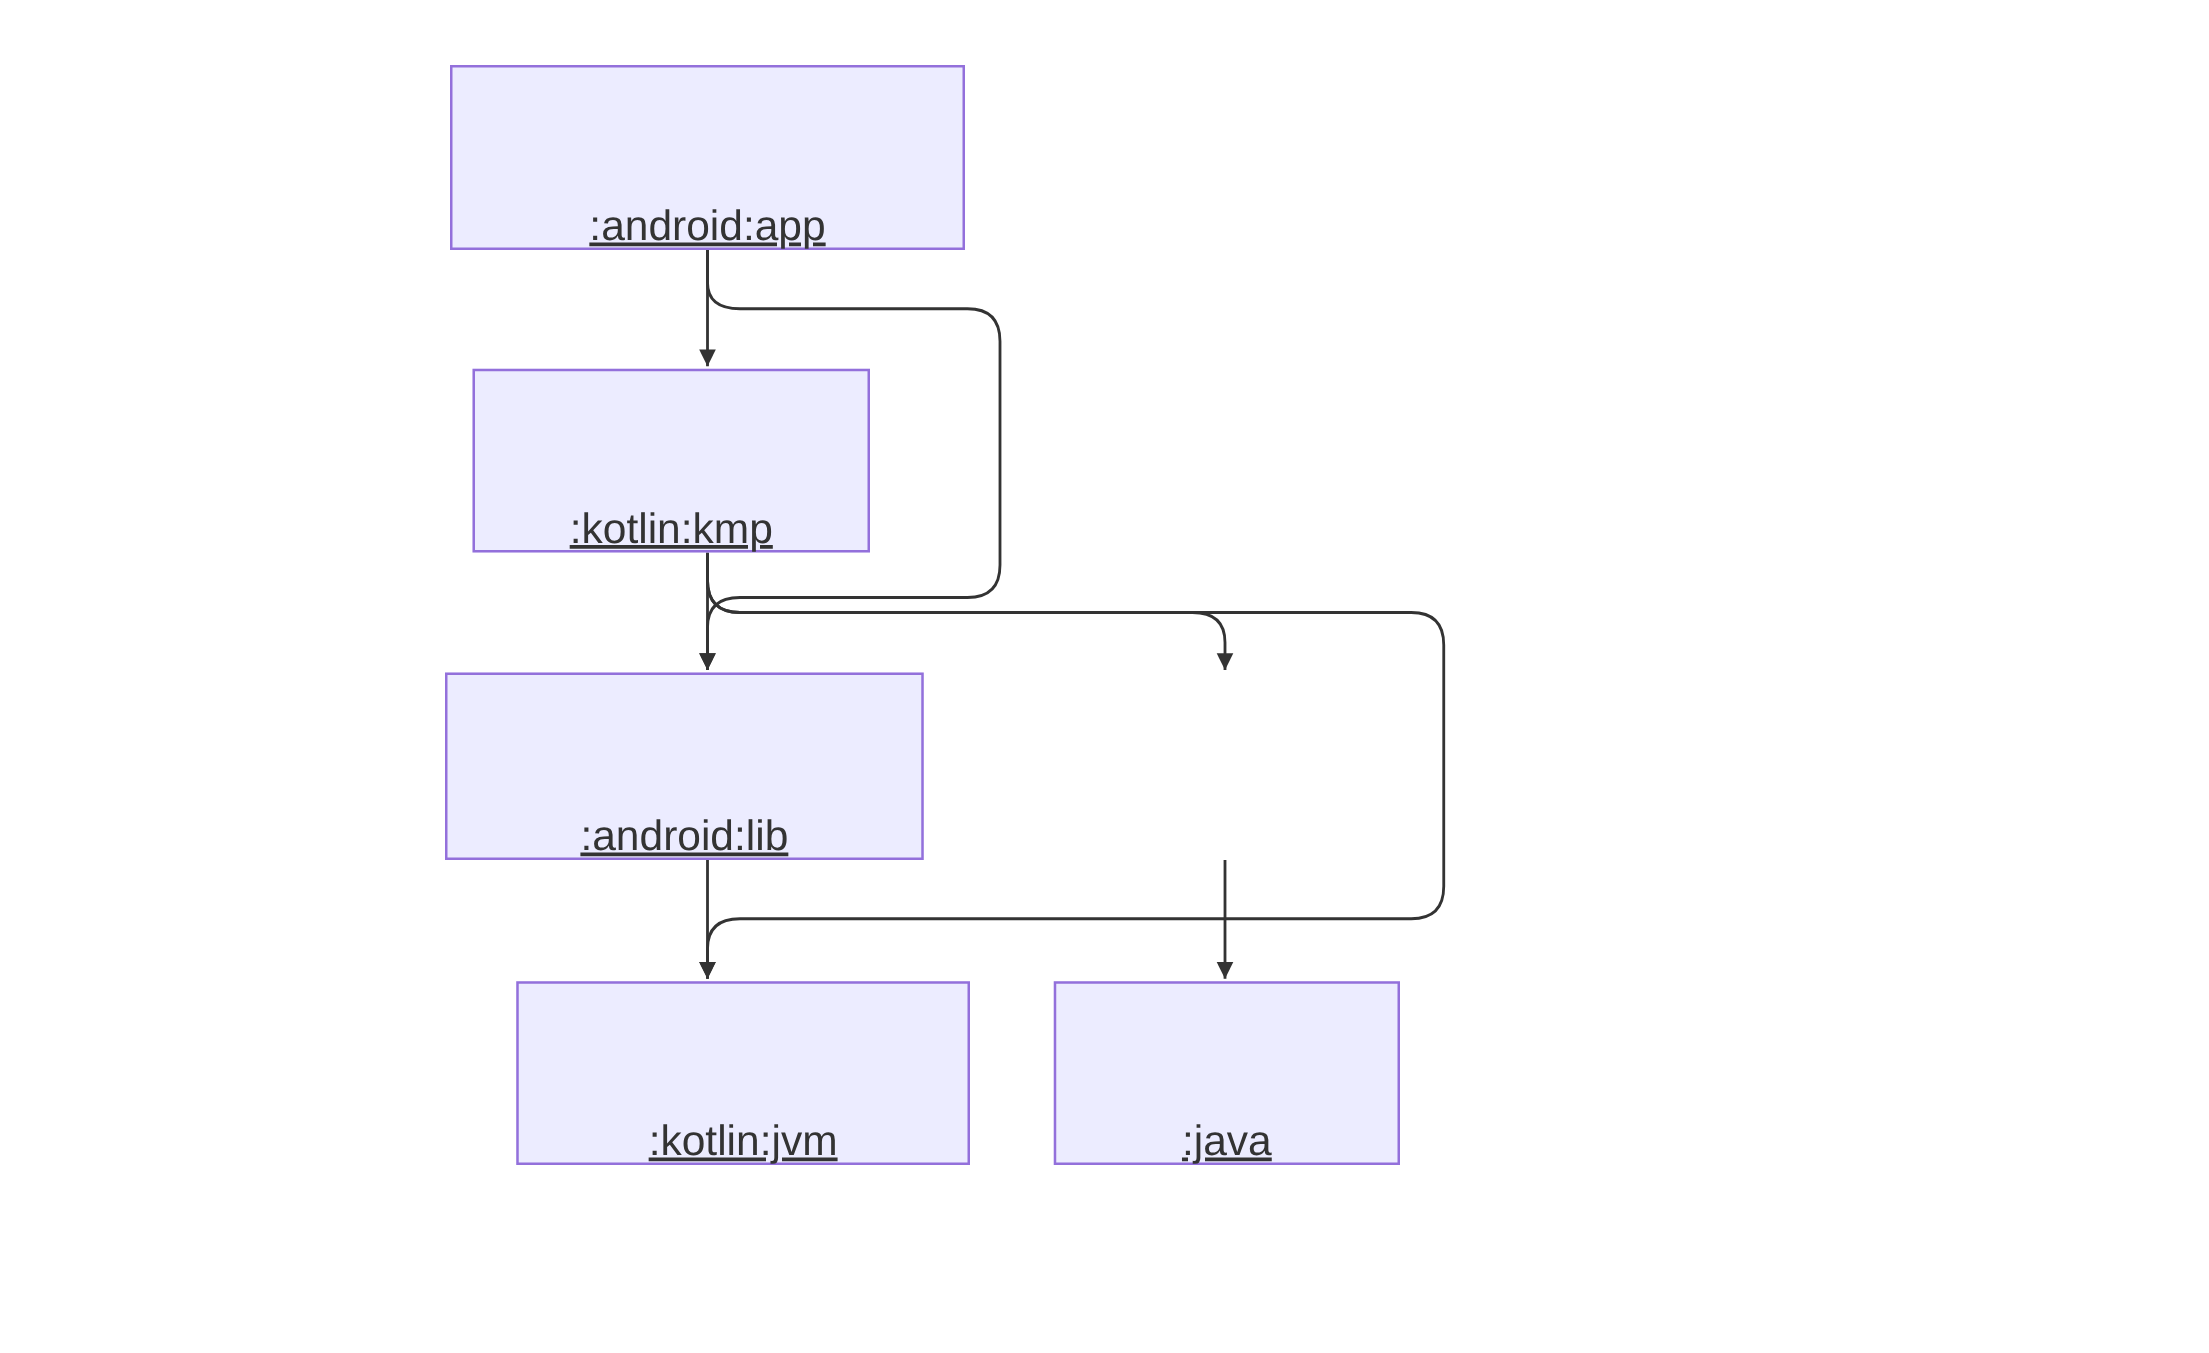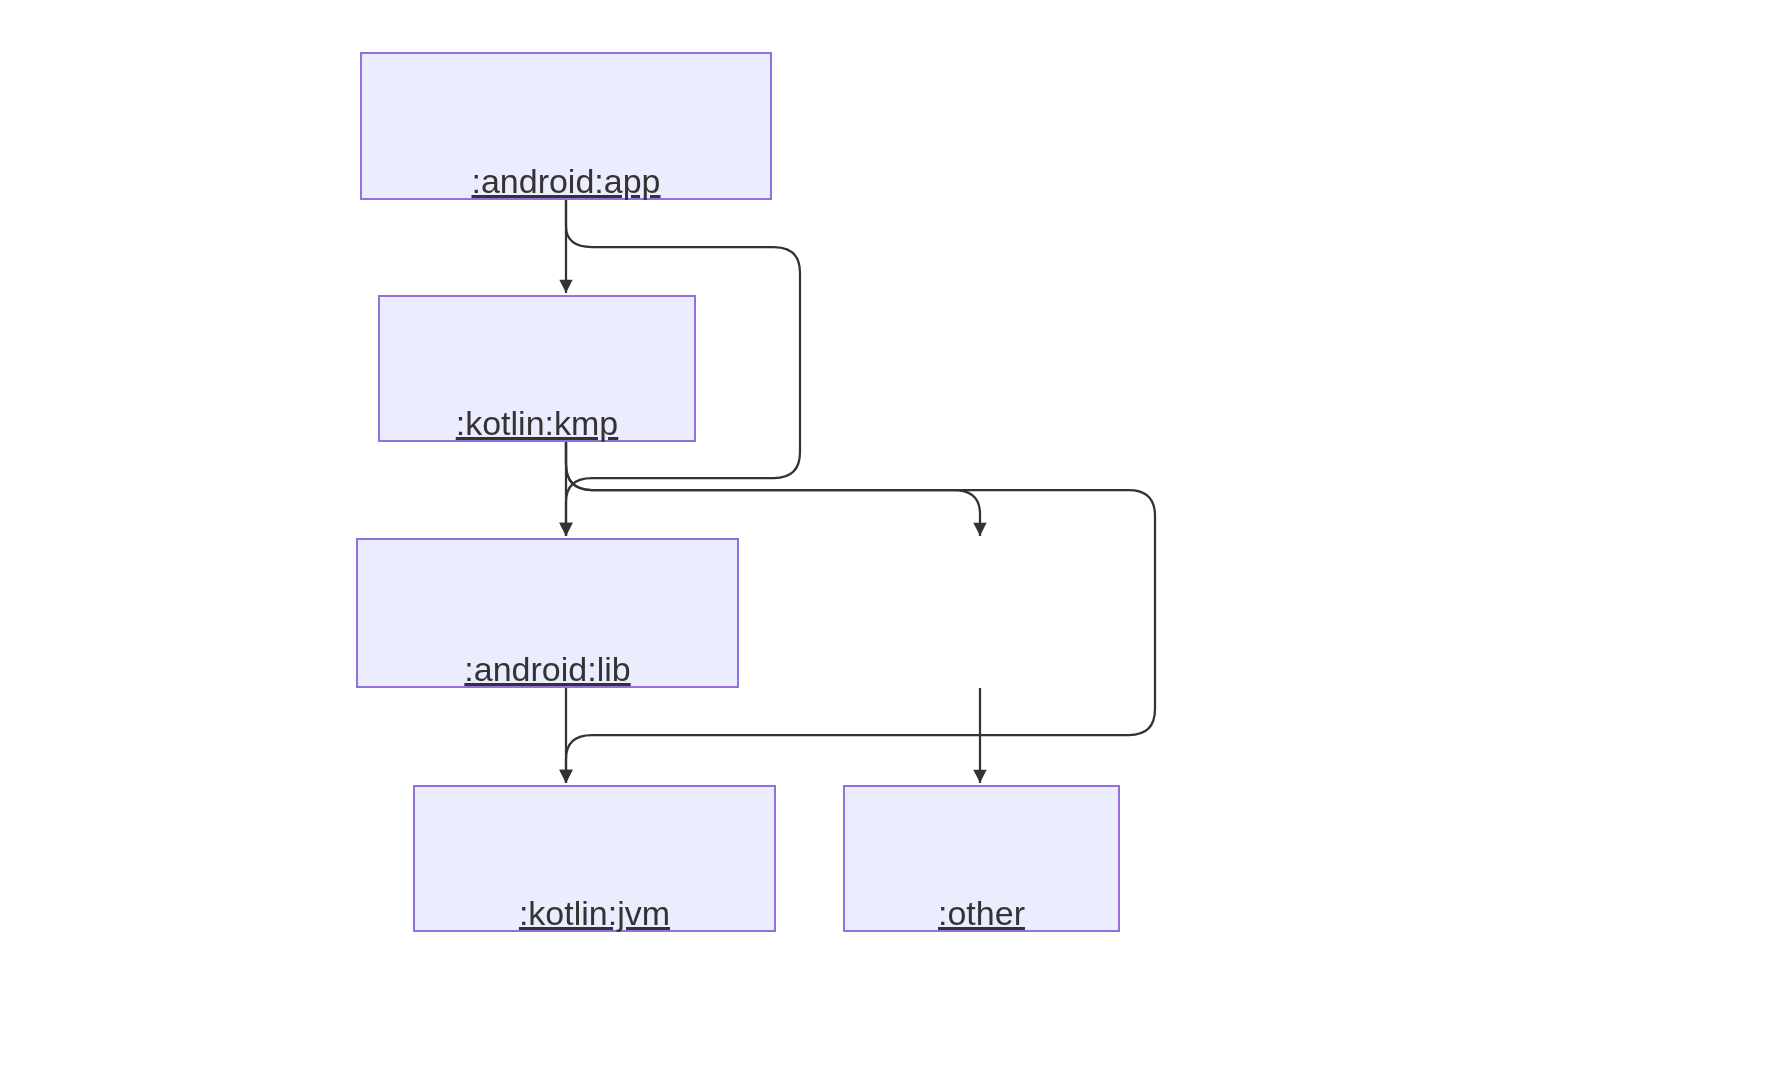--- a/index.html
+++ b/index.html
@@ -56,15 +56,15 @@
     <div class="node" style="left: 378px; top: 295px; width: 318px; height: 147px;">
       <span>:kotlin:kmp</span>
     </div>
     <div class="node" style="left: 356px; top: 538px; width: 383px; height: 150px;">
       <span>:android:lib</span>
     </div>
     <div class="node" style="left: 385px; top: 785px; width: 363px; height: 147px; margin-left: 28px;">
       <span>:kotlin:jvm</span>
     </div>
     <div class="node" style="left: 843px; top: 785px; width: 277px; height: 147px;">
-      <span>:other</span>
+      <span>:java</span>
     </div>
   </div>
 
 </body></html>

